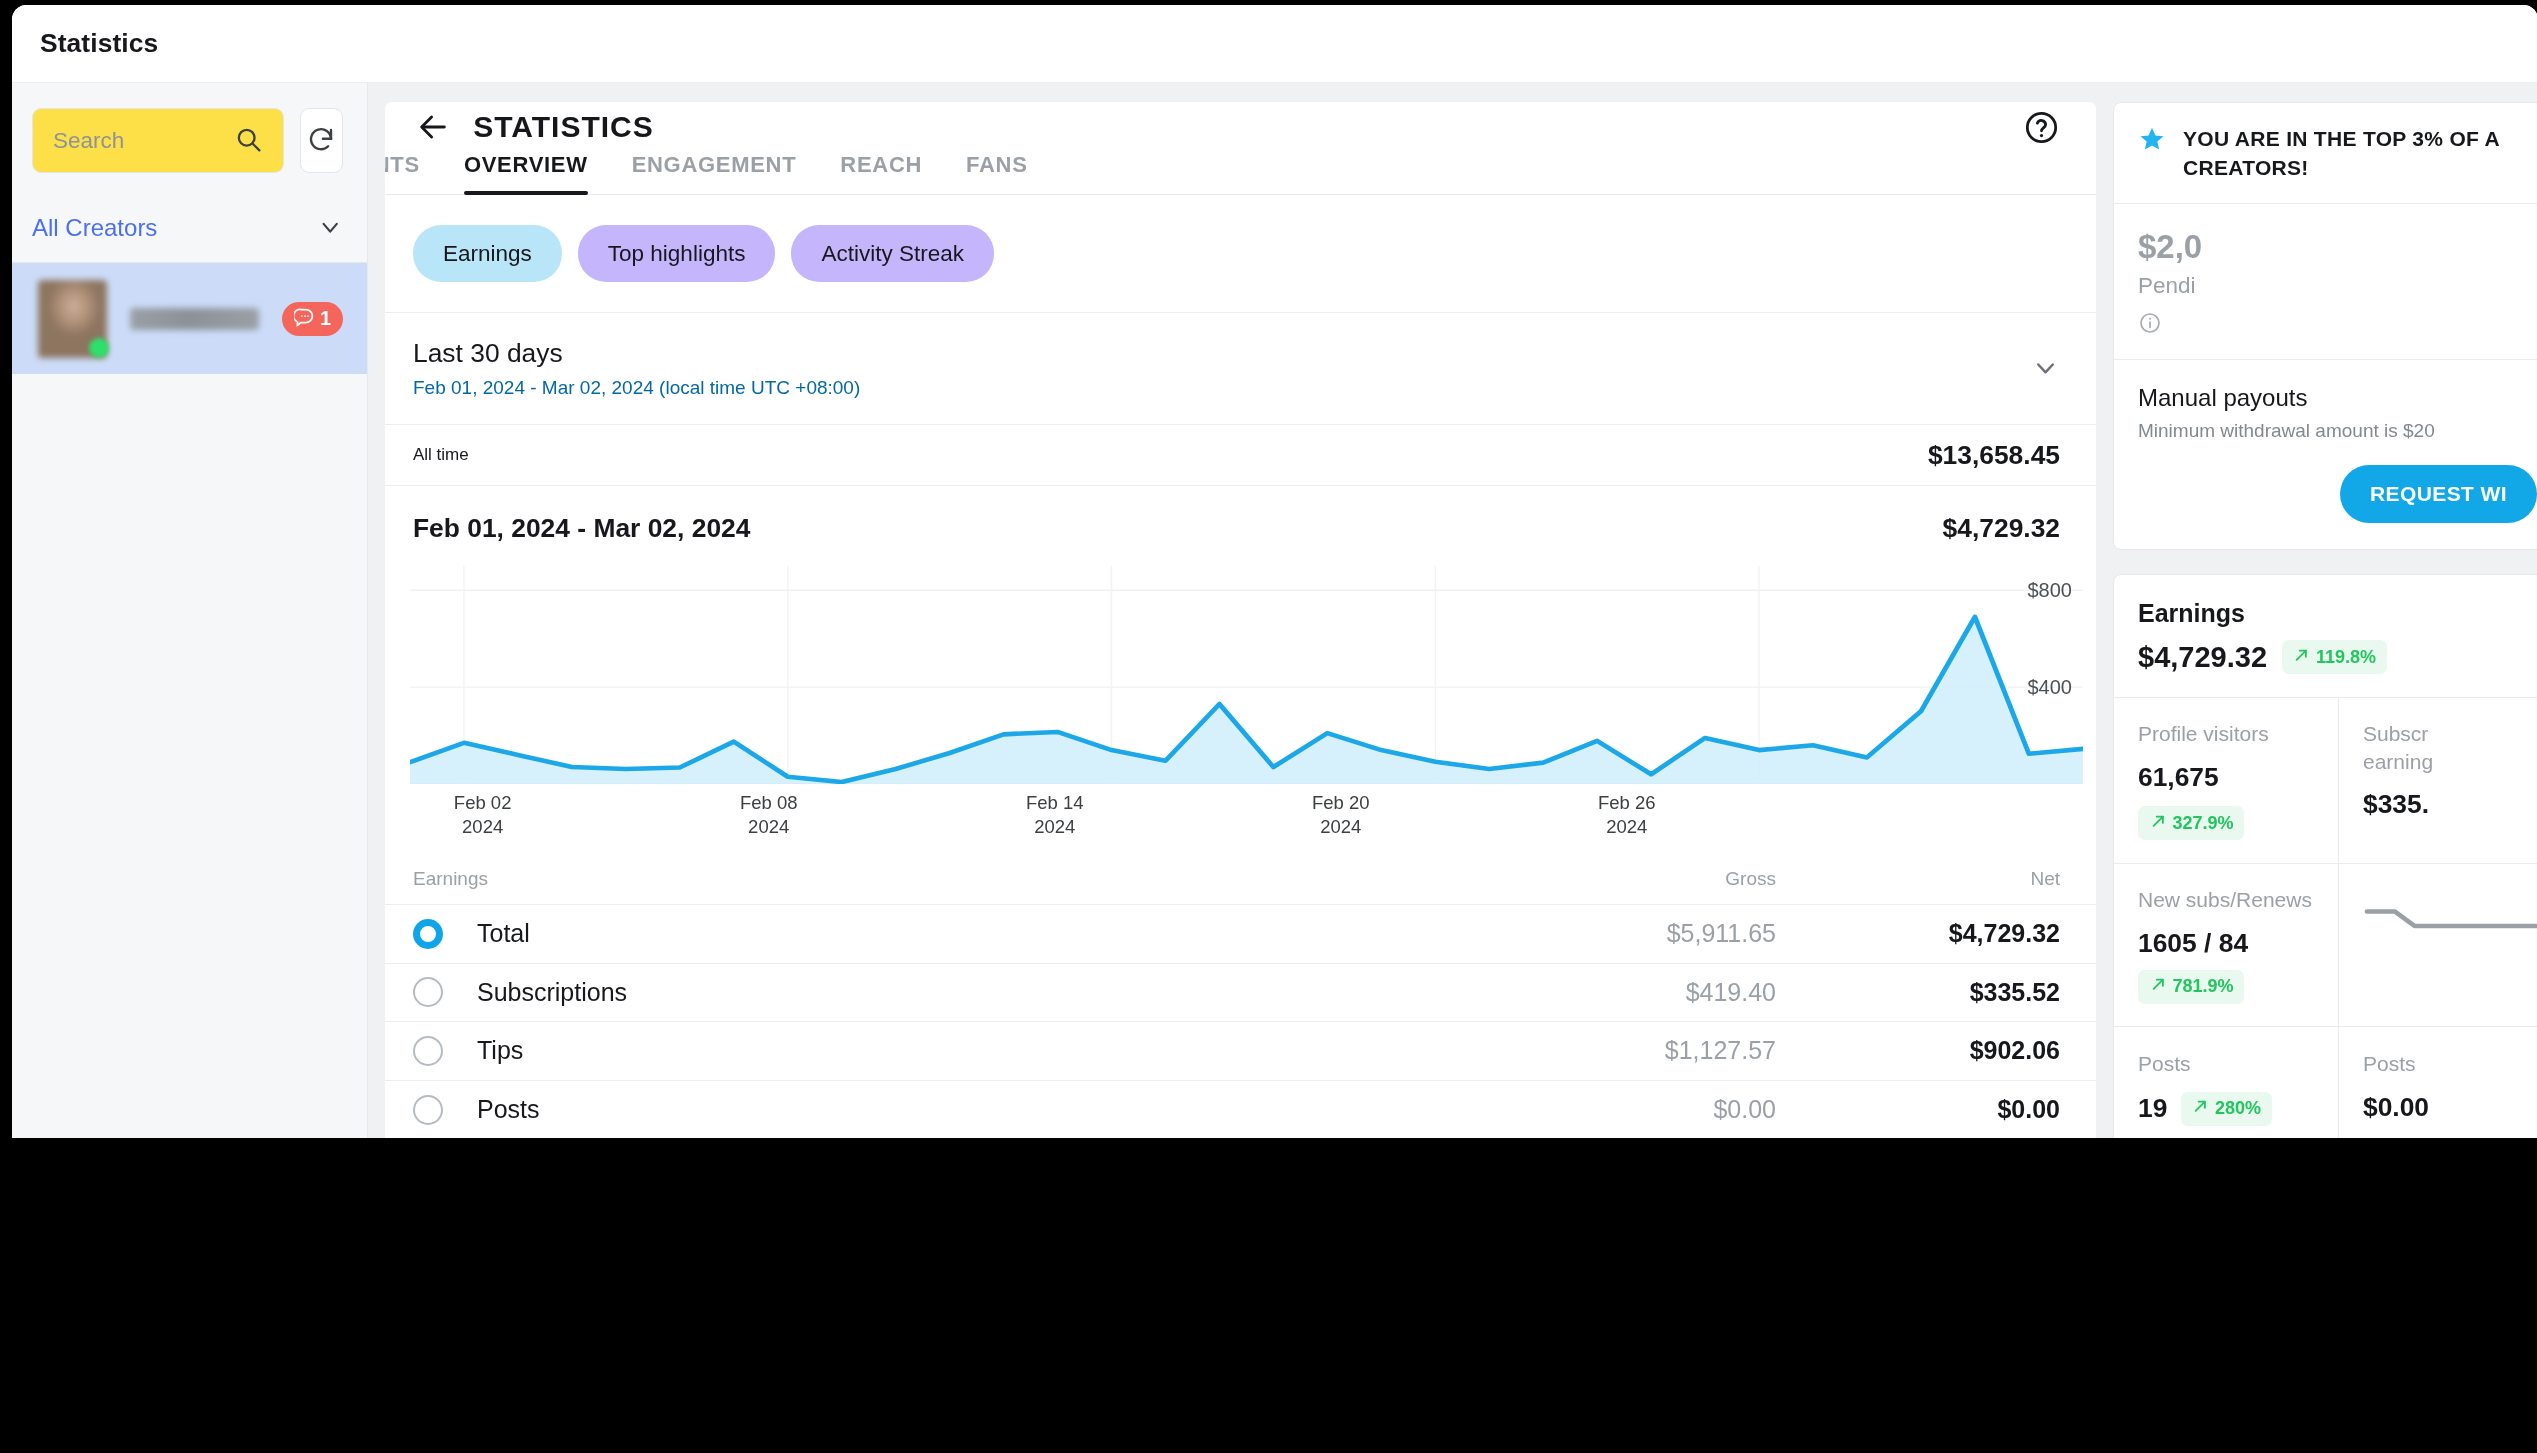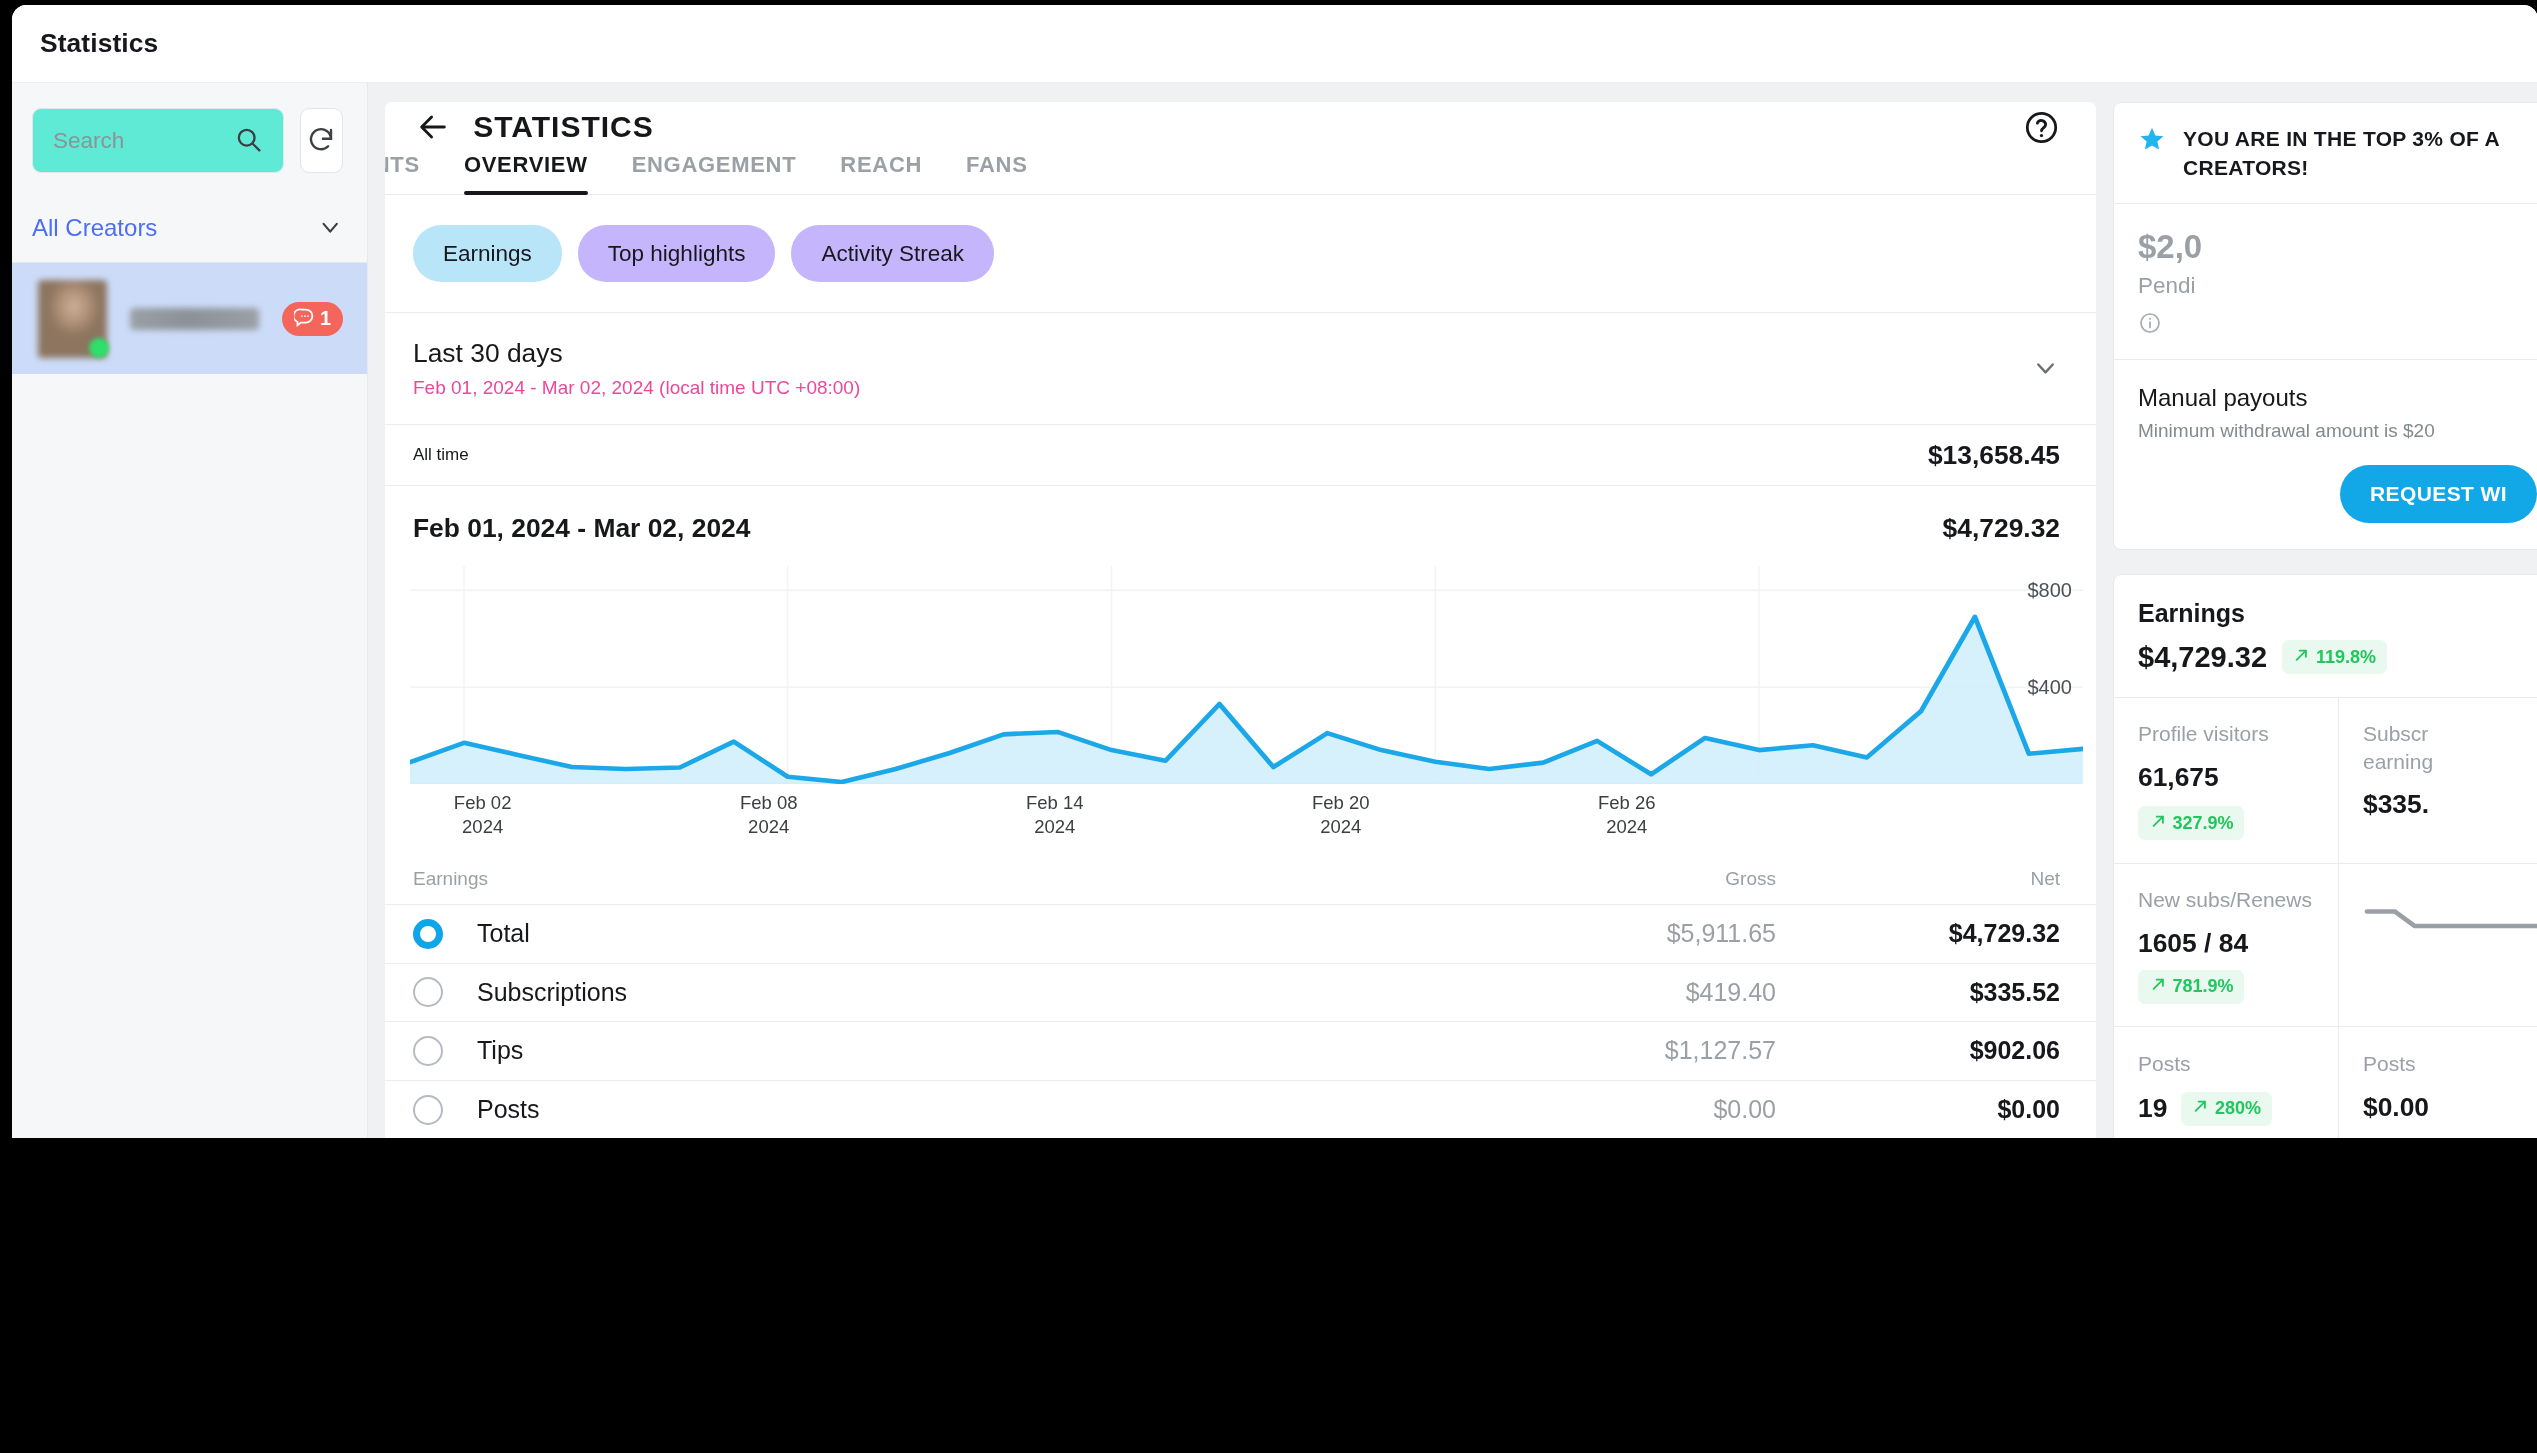--- a/index.html
+++ b/index.html
@@ -46,21 +46,21 @@
     background: #f6f7f8;
     border-right: 0.7px solid #e6e8eb;
     display: flex; flex-direction: column;
   }
   .side-top {
     padding: 25px 24px 20px 20px;
     display: flex; align-items: center; gap: 16px;
   }
   .search-box {
     flex: 1 1 auto; height: 65px;
-    background: #5eead4;
+    background: #fde047;
     border: 0.7px solid #e2e5e9;
     border-radius: 9.3px;
     display: flex; align-items: center;
     padding: 0 20px;
   }
   .search-box input {
     border: none; outline: none; background: transparent;
     font-size: 22.5px; color: #3c4043; width: 100%;
     font-family: "Liberation Sans", sans-serif;
   }
@@ -190,21 +190,21 @@
   .chip.active { background: #b9e5f8; }
 
   
   .daterange {
     padding: 25px 36px 25px 28px;
     display: flex; align-items: center; justify-content: space-between;
     border-bottom: 0.7px solid #ebedef;
     cursor: pointer;
   }
   .daterange .dr-title { font-size: 26.4px; color: #17181c; margin-bottom: 8px; }
-  .daterange .dr-sub { font-size: 19px; color: #ec4899; }
+  .daterange .dr-sub { font-size: 19px; color: #0369a1; }
 
   
   .alltime-row {
     padding: 0 36px 0 28px;
     height: 102px;
     display: flex; align-items: center; justify-content: space-between;
     border-bottom: 0.7px solid #ebedef;
   }
   .alltime-label { font-size: 17px; color: #17181c; }
   .alltime-value { font-size: 26.4px; font-weight: bold; color: #17181c; }

